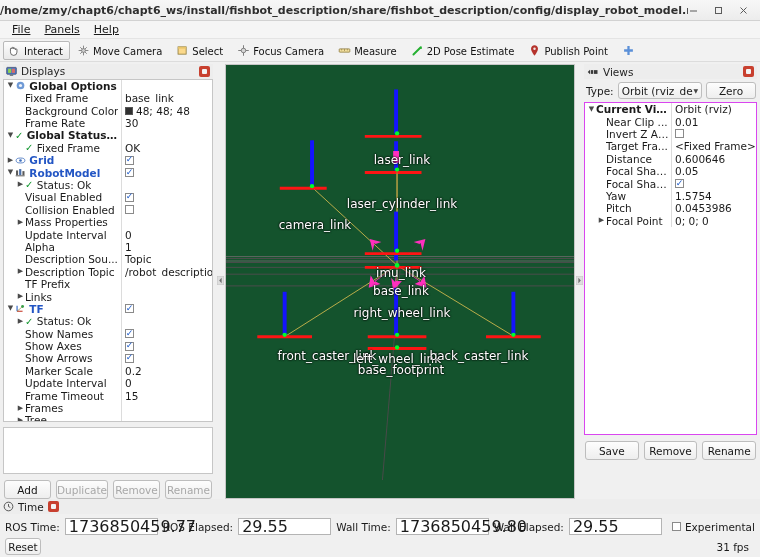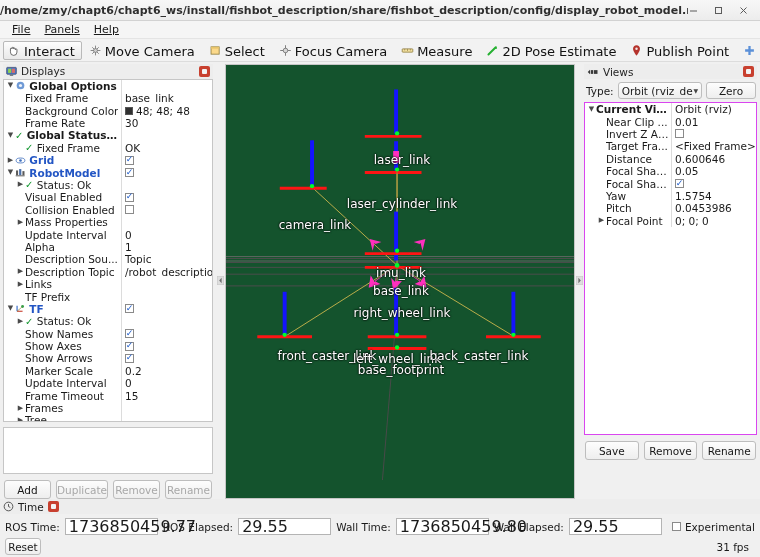--- a/index.html
+++ b/index.html
@@ -49,26 +49,26 @@
   
   .toolbar {
     height: 23px;
     background: #f2f2f2;
     border-bottom: 1px solid #dcdcdc;
     display: flex; align-items: center;
     padding-left: 3px;
     gap: 2px;
   }
   .tool {
-    display: flex; align-items: flex-start; gap: 3px;
+    display: flex; align-items: flex-end; gap: 3px;
     padding: 2px 6px 2px 4px;
     height: 19px;
     border: 1px solid transparent;
     border-radius: 2px;
-    font-size: 13px;
+    font-size: 10px;
     white-space: nowrap;
     color: #121212;
   }
   .tool.active {
     border: 1px solid #b9b9b9;
     background: linear-gradient(to bottom,#fdfdfd,#e9e9e9);
   }
   .tool .ico { width: 13px; height: 13px; display: block; flex: none; }
 
   
@@ -508,29 +508,29 @@
           <div class="lbl-col ind1" style="width: 117px;">
             <span class="arrow right"></span>
             <span class="nm">Description Topic</span>
           </div>
           <div class="val-col">
             <span>/robot_description</span>
           </div>
         </div>
         <div class="tree-row">
           <div class="lbl-col ind1" style="width: 117px;">
+            <span class="arrow"></span>
+            <span class="nm">TF Prefix</span>
+          </div>
+          <div class="val-col"></div>
+        </div>
+        <div class="tree-row">
+          <div class="lbl-col ind1" style="width: 117px;">
             <span class="arrow right"></span>
             <span class="nm">Links</span>
-          </div>
-          <div class="val-col"></div>
-        </div>
-        <div class="tree-row">
-          <div class="lbl-col ind1" style="width: 117px;">
-            <span class="arrow"></span>
-            <span class="nm">TF Prefix</span>
           </div>
           <div class="val-col"></div>
         </div>
         <div class="tree-row">
           <div class="lbl-col ind0" style="width: 117px;"><span class="arrow down"></span><svg class="node-ico" viewBox="0 0 16 16">
               <line x1="3" y1="12" x2="3" y2="4" stroke="#2a62c6" stroke-width="1.6"></line>
               <line x1="3" y1="12" x2="11" y2="12" stroke="#c63a2a" stroke-width="1.6"></line>
               <circle cx="11" cy="5" r="2.1" fill="#3aa04a"></circle>
               <line x1="3" y1="12" x2="10" y2="6" stroke="#8a8a3a" stroke-width="1"></line>
             </svg>&nbsp;<span class="nm link">TF</span></div>

